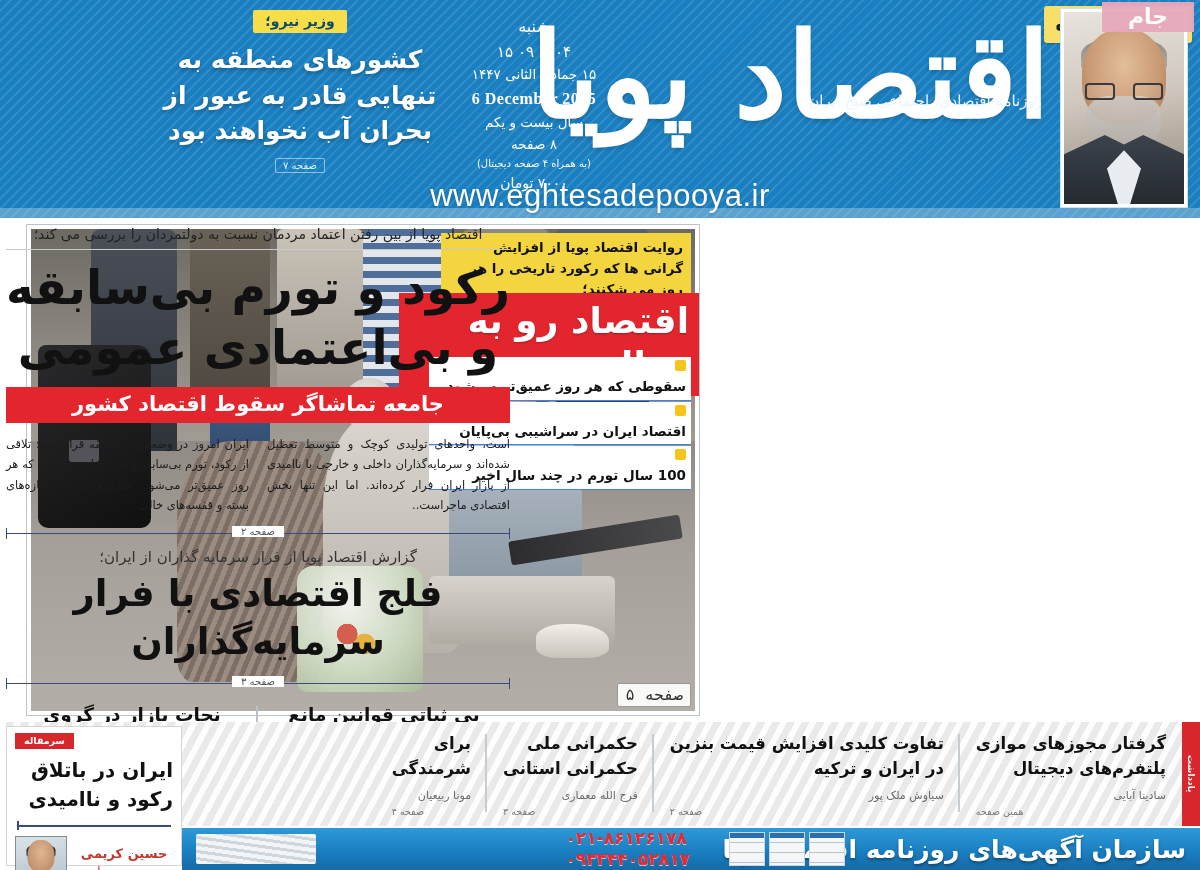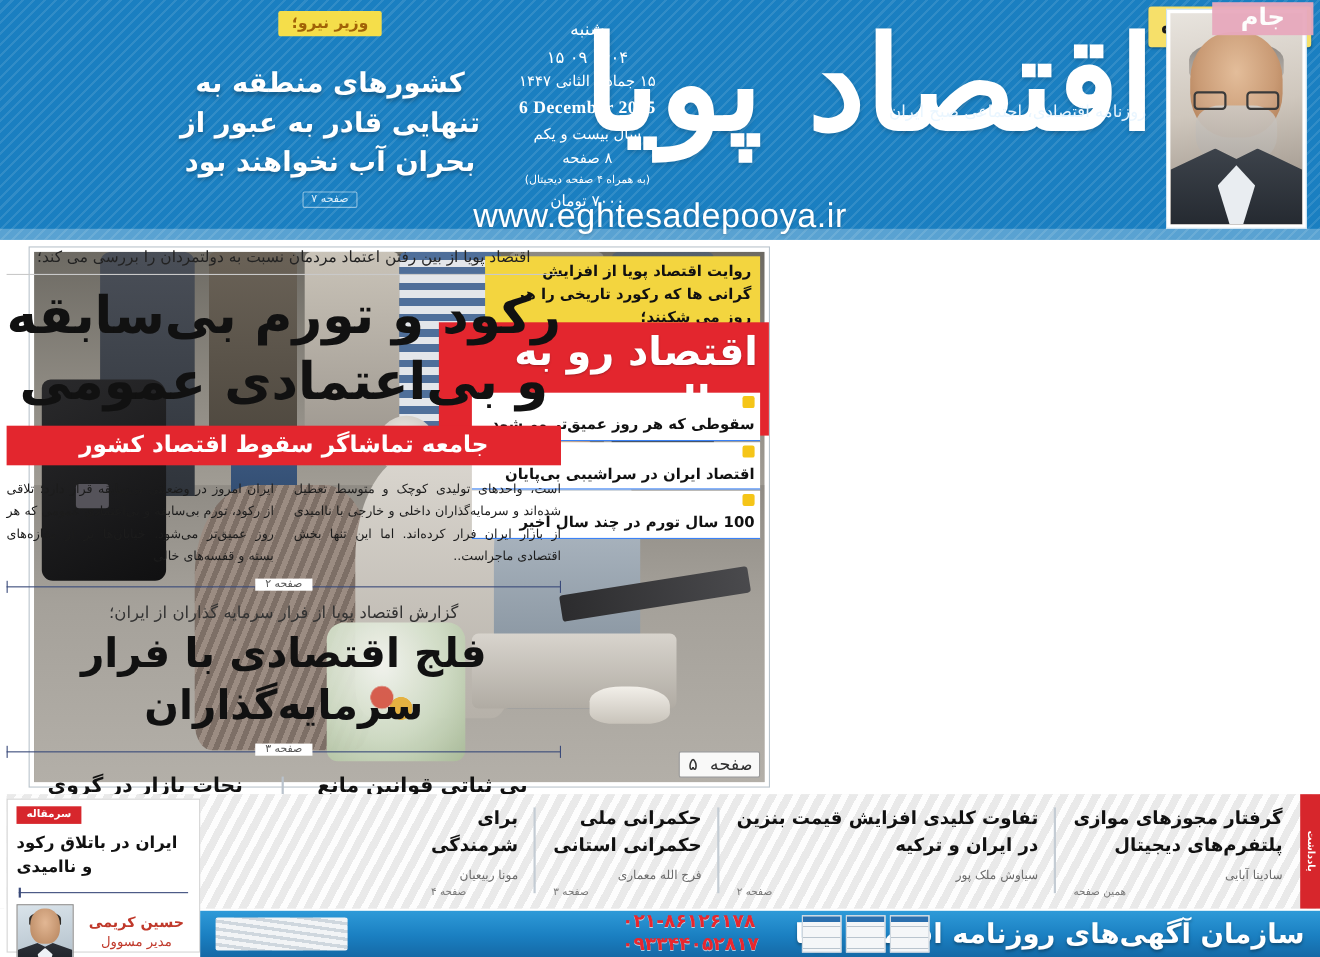--- a/index.html
+++ b/index.html
@@ -69,23 +69,23 @@
     font-size: 16px; font-weight: bold; letter-spacing: 0.5px;
   }
   .datebox .d-numeric { font-size: 15px; letter-spacing: 1px; }
   .datebox .d-small { font-size: 10px; }
   .datebox .d-price { font-size: 14px; }
 
   .minister-block {
     position: absolute; right: 750px; top: 10px; width: 300px; direction: rtl;
   }
   .minister-tag {
-    display: inline-block; background: #f5de4a; color: #a16207;
+    display: inline-block; background: #f5de4a; color: #0c4a6e;
     font-size: 14px; font-weight: bold; padding: 3px 12px 4px 12px;
-    margin-bottom: 25px; border-radius: 2px;
+    margin-bottom: 9px; border-radius: 2px;
   }
   .minister-head {
     color: #ffffff; font-size: 25px; font-weight: bold;
     line-height: 1.42; text-align: center;
     text-shadow: 0 2px 4px rgba(0,0,0,0.3);
   }
   .pagetag-light {
     display: inline-block; margin-top: 9px; font-size: 10px;
     color: #dff0fb; border: 1px solid rgba(255,255,255,0.5);
     padding: 1px 7px; border-radius: 2px;
@@ -368,22 +368,22 @@
     position: absolute; left: 6px; top: 726px; width: 176px; height: 140px;
     background: #ffffff; border: 1px solid #d5d5d5; padding: 6px 8px;
     direction: rtl;
   }
   .ed-tag {
     display: inline-block; background: #d7262c; color: #fff;
     font-size: 9.5px; font-weight: bold; padding: 2px 9px 3px 9px;
     float: left; margin-bottom: 3px;
   }
   .ed-title {
-    clear: both; font-size: 15px; font-weight: bold; color: #111;
-    line-height: 1.45; text-align: left; padding-top: 4px;
+    clear: both; font-size: 20px; font-weight: bold; color: #111;
+    line-height: 1.45; text-align: right; padding-top: 4px;
   }
   .ed-rule {
     margin: 7px 2px 6px 2px; height: 9px; position: relative;
   }
   .ed-rule::before {
     content: ""; position: absolute; left: 0; right: 0; top: 4px;
     height: 1.5px; background: #3a4a7a;
   }
   .ed-rule::after {
     content: ""; position: absolute; left: 0; top: 0; width: 1.5px; height: 9px;

